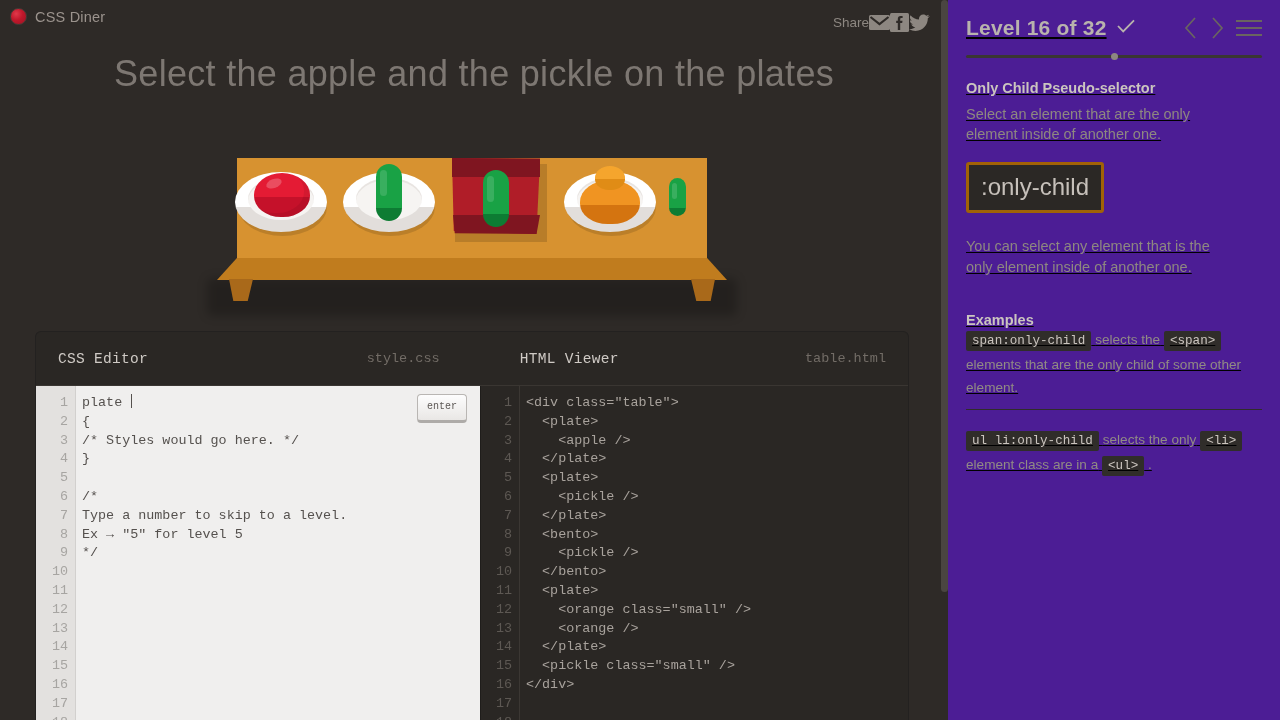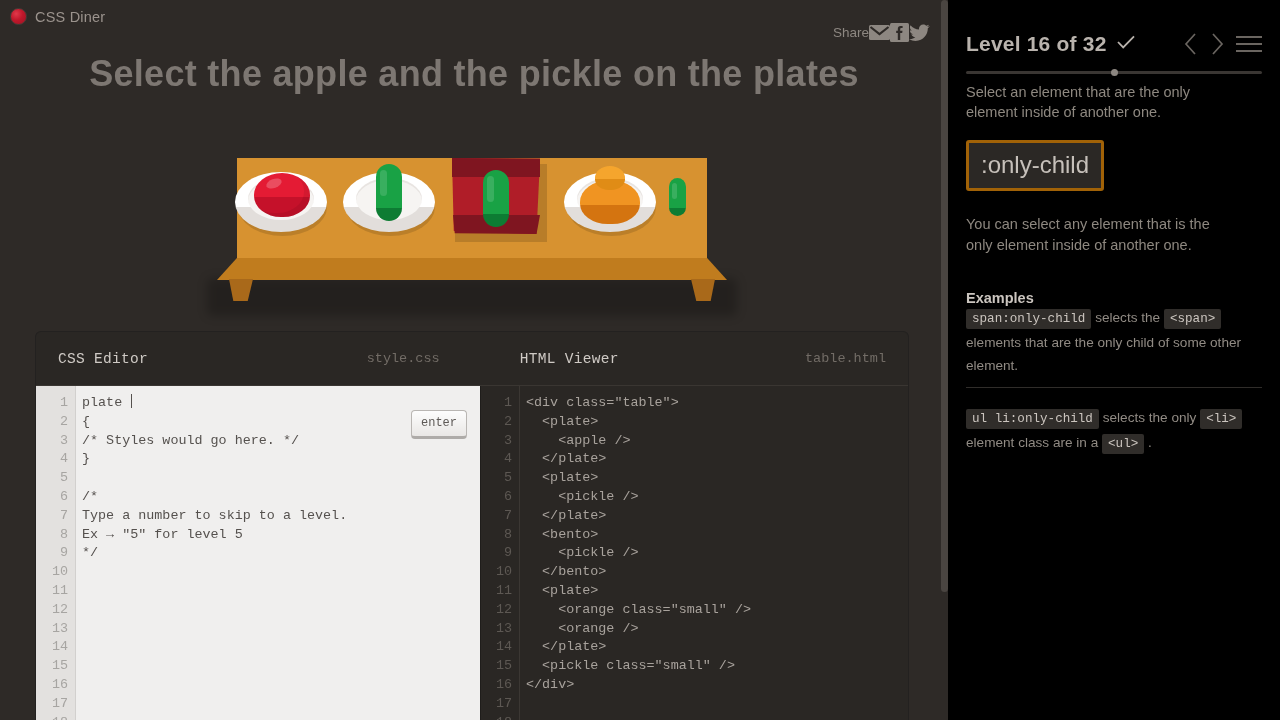--- a/index.html
+++ b/index.html
@@ -30,30 +30,30 @@
   .brand-dot {
     width: 17px; height: 17px; border-radius: 50%;
     background: radial-gradient(circle at 35% 32%, #e0394a 0%, #c0182b 45%, #9c1122 100%);
     border: 1px solid #4a3a36;
     display: block;
   }
   .brand-name {
     font-size: 14.5px; color: #9b938d; letter-spacing: .2px;
   }
   .share {
-    position: absolute; right: 18px; top: 23px;
+    position: absolute; right: 18px; top: 13px;
     display: flex; align-items: center; 
   }
   .share-label { font-size: 13.5px; color: #8d8781; }
   .share svg { display: block; }
 
   .headline {
     position: absolute; left: 0; top: 53px; width: 948px;
     text-align: center;
-    font-size: 36px; font-weight: 700; color: #7d7772;
+    font-size: 36px; font-weight: 400; color: #7d7772;
     letter-spacing: .3px;
   }
 
   
   .scene {
     position: absolute; left: 0; top: 140px; width: 948px; height: 180px;
   }
   .table-wrap { position: absolute; left: 207px; top: 10px; width: 530px; height: 170px; }
   .table-shadow {
     position: absolute; left: 0; top: 128px; width: 530px; height: 38px;
@@ -230,38 +230,39 @@
     background: #55514e; vertical-align: -2px; margin-left: 1px;
   }
   .enter-btn {
     position: absolute; right: 13px; top: 8px;
     background: linear-gradient(#fdfdfd, #e9e7e5);
     border: 1px solid #b9b6b3;
     border-bottom: 3px solid #aeabA8;
     border-radius: 4px;
     padding: 3px 9px 3px;
     font-family: "Liberation Mono", monospace;
-    font-size: 12px; color: #5d5956; margin-top: 16px;
+    font-size: 10px; color: #5d5956;
   }
   .pane-divider {
     position: absolute; left: 444px; top: 54px; width: 1px; height: 346px;
     background: #1f1d1b;
   }
 
   
   .vscroll {
     position: absolute; left: 941px; top: 0; width: 7px; height: 592px;
     background: #4a4541; border-radius: 4px;
   }
 
   
   .sidebar {
     position: absolute; left: 948px; top: 0; width: 332px; height: 720px;
-    background: #000000;
-    padding: 16px 18px;
+    background: #4c1d95;
+    padding: 0 18px;
+    text-decoration: underline;
   }
   .sb-head {
     display: flex; align-items: center; justify-content: space-between;
     padding-top: 16px;
   }
   .sb-level {
     display: flex; align-items: center; gap: 10px;
   }
   .sb-level-text {
     font-size: 21px; font-weight: bold; color: #b9b3ad; letter-spacing: .2px;
@@ -492,20 +493,21 @@
               <rect y="16" width="26" height="2" fill="#6a6560"></rect>
             </svg>
         </span>
       </div>
     </div>
 
     <div class="progress">
       <div class="progress-dot" id="progress-dot" style="left: calc(50% - 3.5px);"></div>
     </div>
 
+    <div class="sb-sub">Only Child Pseudo-selector</div>
     <div class="sb-desc">Select an element that are the only element inside of another one.</div>
     <div class="sel-chip">:only-child</div>
     <div class="sb-help">You can select any element that is the only element inside of another one.</div>
     <div class="sb-examples-title">Examples</div>
 
     <div class="example">
       <code class="tok">span:only-child</code>
       <span>selects the</span>
       <code class="tok">&lt;span&gt;</code>
       <span>elements that are the only child of some other element.</span>

